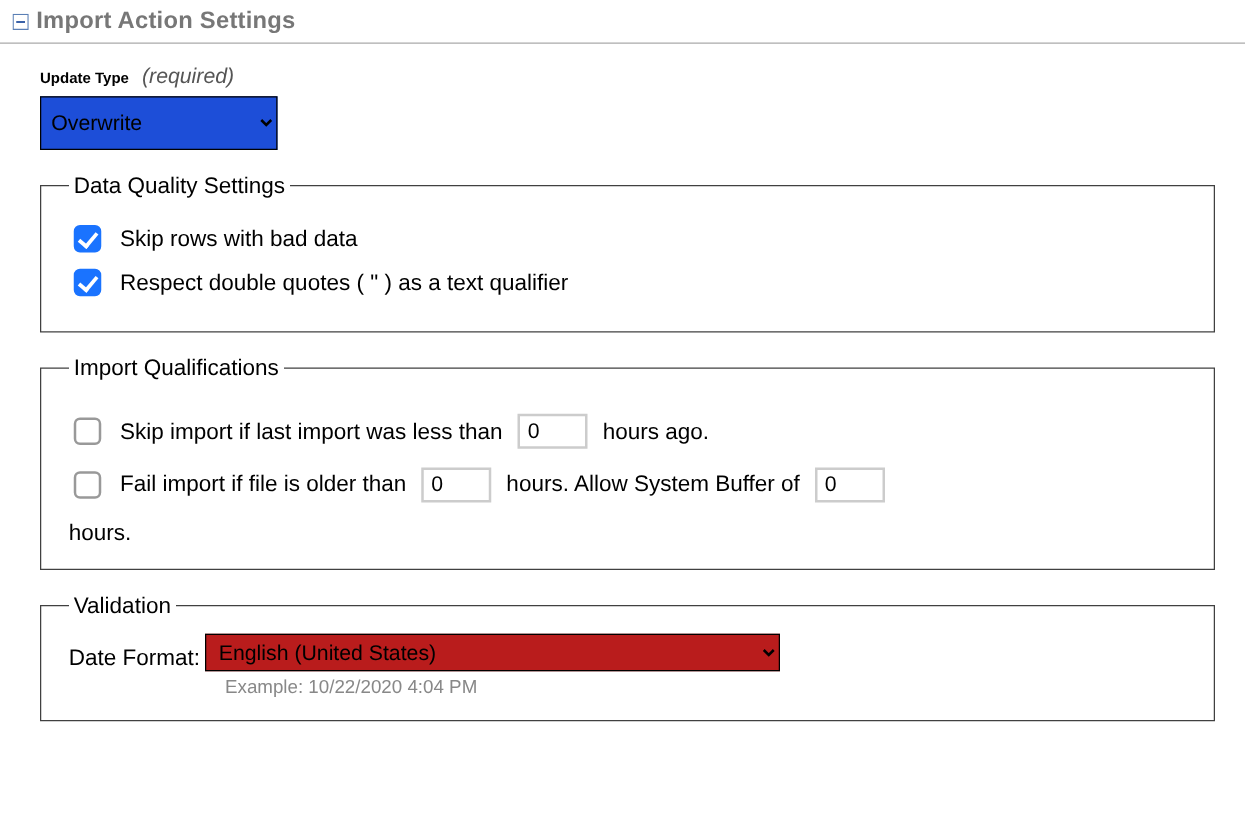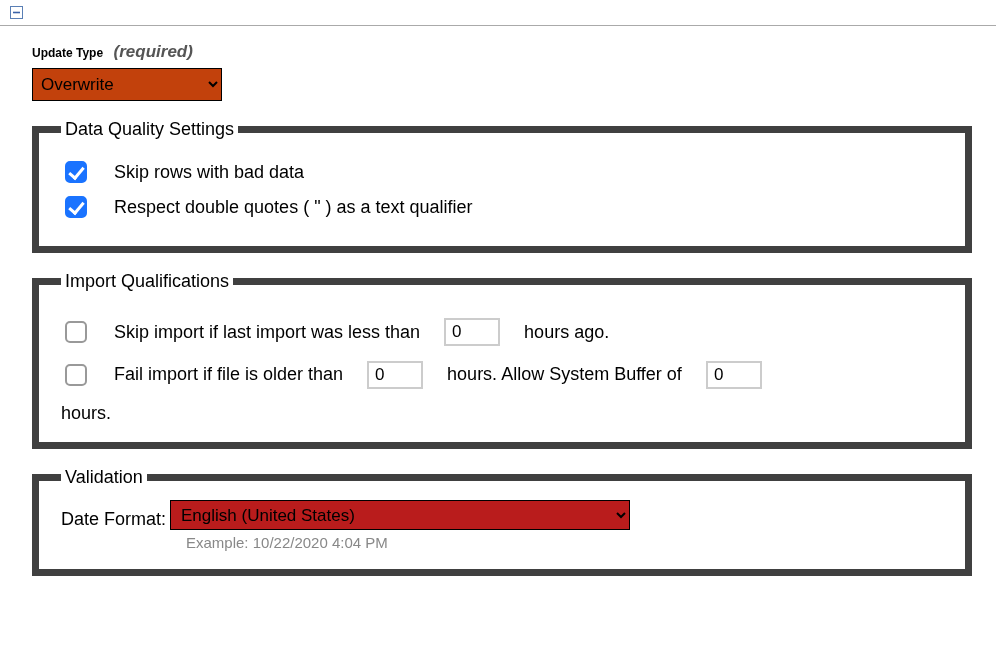--- a/index.html
+++ b/index.html
@@ -39,54 +39,54 @@
     }
     .field-row { margin-bottom: 6px; }
     .field-label {
       font-size: 12px;
       font-weight: bold;
     }
     .field-hint {
       font-size: 17px;
       font-style: italic;
       color: #555;
-      font-weight: bold;
+      font-weight: normal;
       margin-left: 6px;
     }
     select.update-type {
       font-size: 17px;
       padding: 2px 4px;
       min-width: 190px;
-      height: 33px;
+      height: 43px;
       border: 1px solid #000;
-      background: #c2410c;
+      background: #1d4ed8;
     }
     .date-format-select {
       font-size: 17px;
       padding: 2px 6px;
       width: 460px;
       height: 30px;
       border: 1px solid #000;
       background: #b91c1c;
     }
     fieldset {
-      border: 7px solid #404040;
+      border: 1px solid #404040;
       margin: 18px 0 0 0;
       padding: 12px 18px 18px 22px;
     }
     legend {
       font-size: 18px;
       padding: 0 4px;
       color: #000;
     }
     .chk-line {
       display: flex;
       align-items: center;
       flex-wrap: wrap;
-      gap: 24px;
+      gap: 12px;
       margin: 6px 0;
       font-size: 18px;
       line-height: 1.6;
     }
     .chk-line.spaced { margin: 14px 0; }
     .big-check {
       -webkit-appearance: none;
       appearance: none;
       width: 22px;
       height: 22px;
@@ -139,20 +139,21 @@
 </head>
 <body>
 
 <div class="section-header">
   <span class="collapse-icon">
     <svg width="13" height="13" viewBox="0 0 13 13">
       <rect x="0.5" y="0.5" width="12" height="12" fill="#fff" stroke="#5a7fb5" stroke-width="1"></rect>
       <line x1="3" y1="6.5" x2="10" y2="6.5" stroke="#3a62a8" stroke-width="1.6"></line>
     </svg>
   </span>
+  <span class="section-title">Import Action Settings</span>
 </div>
 
 <div class="content">
 
   <div class="field-row">
     <span class="field-label">Update Type</span>
     <span class="field-hint">(required)</span>
   </div>
   <select class="update-type">
     <option>Overwrite</option>

